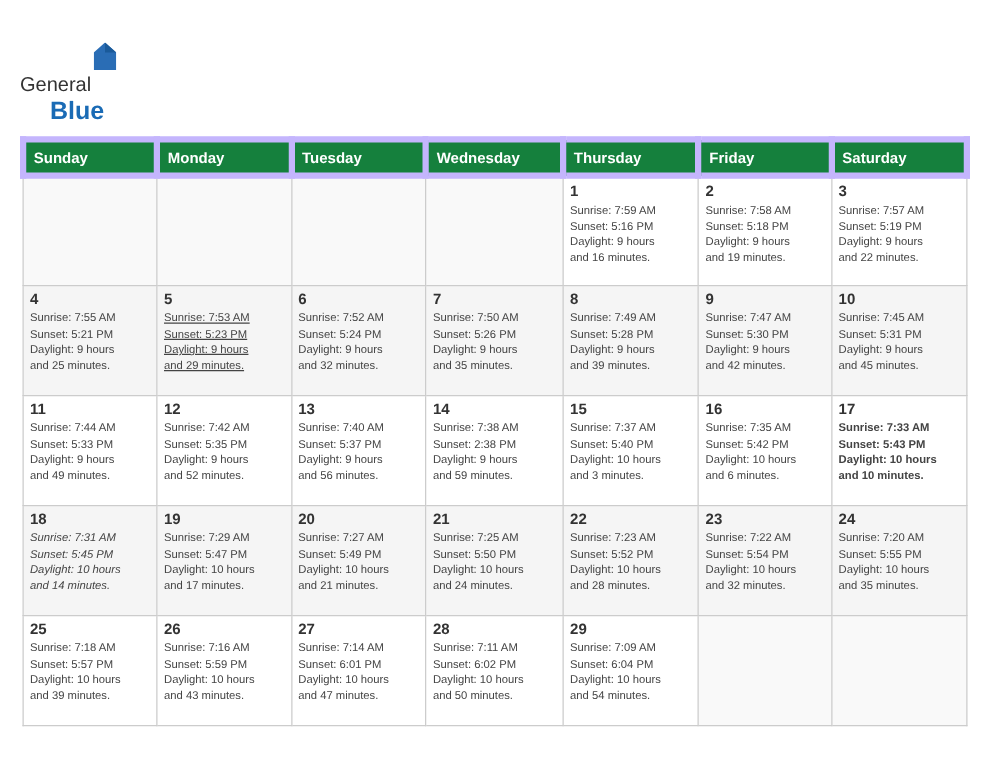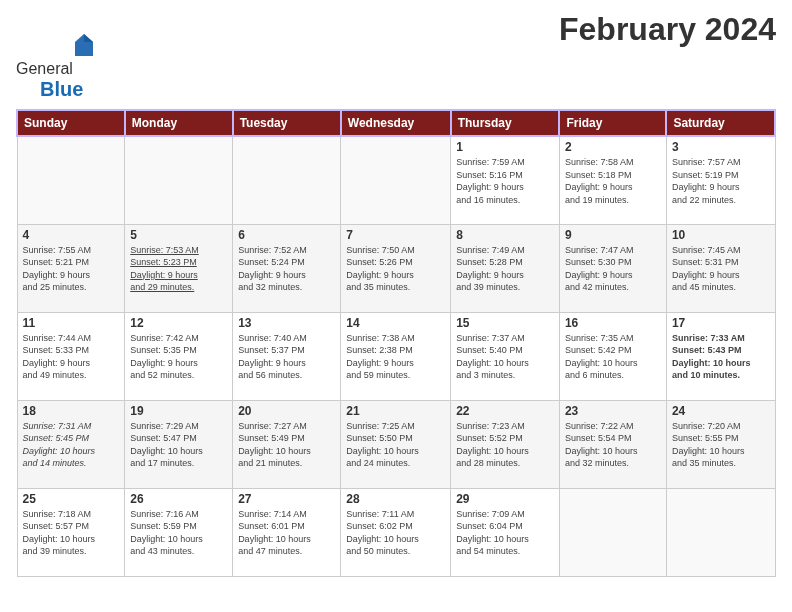--- a/index.html
+++ b/index.html
@@ -44,27 +44,27 @@
     .subtitle {
       font-size: 14px;
       color: #555;
     }
     .calendar {
       width: 100%;
       border-collapse: collapse;
       border: 1px solid #ccc;
     }
     .calendar th {
-      background: #7f1d1d;
+      background: #15803d;
       color: #fff;
       font-size: 12px;
       font-weight: bold;
       padding: 5px 6px;
       text-align: left;
-      border: 2px solid #c4b5fd;
+      border: 5px solid #c4b5fd;
     }
     .calendar td {
       vertical-align: top;
       border: 1px solid #ccc;
       padding: 3px 5px;
       width: 113px;
       font-size: 9.5px;
       color: #333;
       height: 88px;
     }
@@ -98,21 +98,20 @@
             <polygon points="9,0 18,8 18,22 0,22 0,8" fill="#2a6db5"></polygon>
             <polygon points="9,0 18,8 9,8" fill="#1a5a9a"></polygon>
           </svg>
         </div>
         <div style="font-size:20px;font-weight:bold;">
           <span class="logo-blue">Blue</span>
         </div>
       </div>
     </div>
     <div class="title-block">
-      <div class="month-title">February 2024</div>
     </div>
   </div>
 
   <table class="calendar">
     <thead>
       <tr>
         <th>Sunday</th>
         <th>Monday</th>
         <th>Tuesday</th>
         <th>Wednesday</th>

